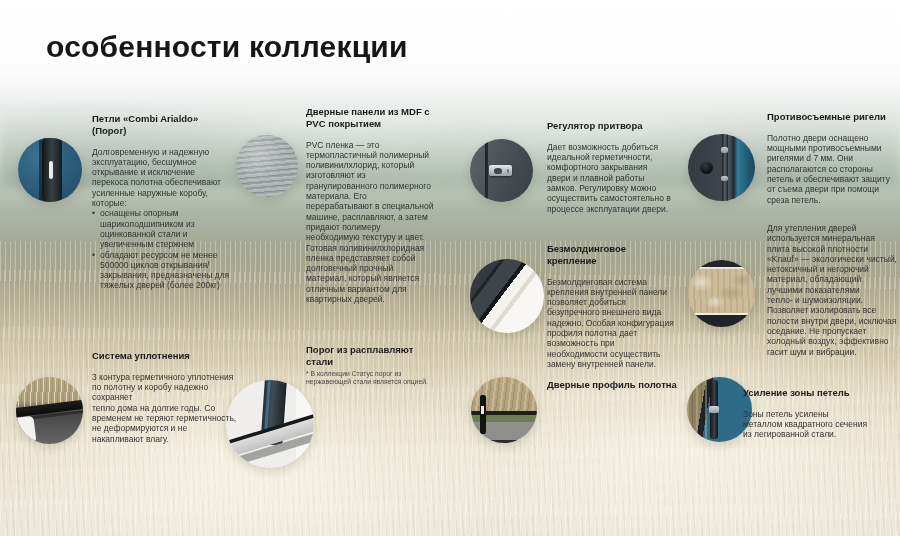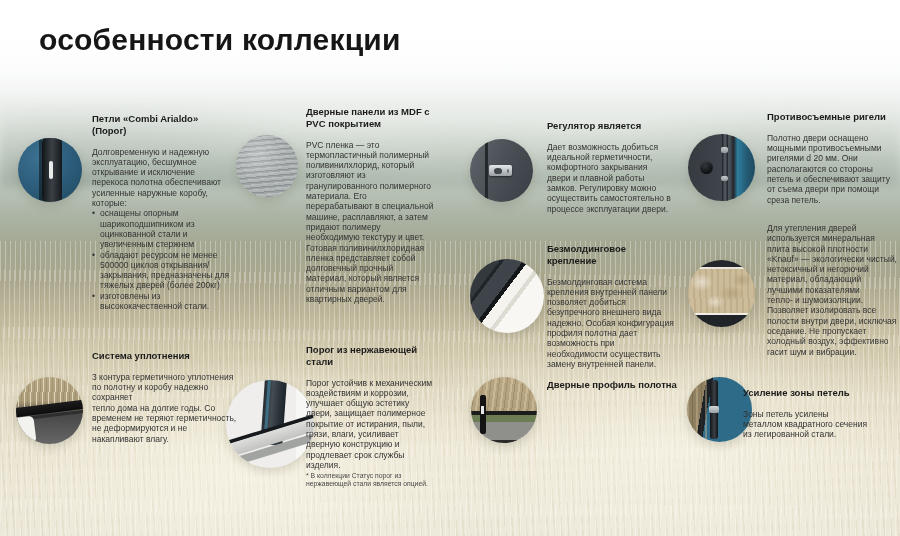--- a/index.html
+++ b/index.html
@@ -19,21 +19,21 @@
     radial-gradient(50% 85% at 90% 100%, rgba(128,140,130,.40), rgba(0,0,0,0) 70%);}
   .wheat{position:absolute;left:0;bottom:0;width:100%;height:295px;background:
     radial-gradient(40% 50% at 28% 78%, rgba(255,252,240,.55), rgba(0,0,0,0) 75%),
     radial-gradient(45% 55% at 75% 70%, rgba(255,252,242,.50), rgba(0,0,0,0) 75%),
     repeating-linear-gradient(91deg, rgba(255,255,250,.30) 0 1.2px, rgba(0,0,0,0) 1.2px 5px),
     repeating-linear-gradient(86deg, rgba(160,145,105,.12) 0 1.5px, rgba(0,0,0,0) 1.5px 7px);}
   .topfade{position:absolute;left:0;top:0;width:100%;height:105px;background:
     linear-gradient(180deg, rgba(255,255,255,.97) 0%, rgba(255,255,255,.90) 40%,
     rgba(255,255,255,.55) 72%, rgba(255,255,255,0) 100%);}
   
-  .page-title{position:absolute;left:31px;top:15px;margin:8px;z-index:3;
+  .page-title{position:absolute;left:31px;top:15px;margin:15px;z-index:3;
     font-size:30px;line-height:34px;font-weight:700;color:#161616;letter-spacing:.2px;}
   
   .feature{position:absolute;z-index:2;}
   .f-title{margin:0;font-size:9.5px;line-height:11.8px;font-weight:700;color:#1b1b1b;}
   .f-body{margin:10px 0 0;font-size:8.5px;line-height:10.3px;color:#333;
     white-space:pre-line;hyphens:auto;-webkit-hyphens:auto;}
   .f-bullets{margin:0;padding:0;list-style:none;font-size:8.5px;line-height:10.3px;color:#333;hyphens:auto;}
   .f-bullet{position:relative;padding-left:8px;}
   .f-bullet::before{content:"\2022";position:absolute;left:0;top:0;color:#333;}
   .f-footnote{margin:2px 0 0;font-size:6.8px;line-height:8.2px;color:#4a4a4a;hyphens:auto;}
@@ -163,58 +163,56 @@
   <div class="knuckle"></div>
   <div class="green"></div>
 </div>
 
 <section class="feature" style="left:92px;top:113px;width:140px">
   <h3 class="f-title">Петли «Combi Arialdo» (Порог)</h3>
   <p class="f-body">Долговременную и надежную эксплуатацию, бесшумное открывание и исключение перекоса полотна обеспечивают усиленные наружные коробу, которые:</p>
   <ul class="f-bullets">
     <li class="f-bullet">оснащены опорным шарикоподшипником из оцинкованной стали и увеличенным стержнем</li>
     <li class="f-bullet">обладают ресурсом не менее 500000 циклов открывания/закрывания, предназначены для тяжелых дверей (более 200кг)</li>
-    <li class="f-bullet">изготовлены из высококачественной стали.</li>
   </ul>
 </section>
 
 <section class="feature" style="left:92px;top:350px;width:146px">
   <h3 class="f-title">Система уплотнения</h3>
   <p class="f-body">3 контура герметичного уплотнения по полотну и коробу надежно сохраняет
 тепло дома на долгие годы. Со временем не теряют герметичность, не деформируются и не накапливают влагу.</p>
 </section>
 
 <section class="feature" style="left:306px;top:106px;width:128px">
   <h3 class="f-title">Дверные панели из MDF с PVC покрытием</h3>
   <p class="f-body">PVC пленка — это термопластичный полимерный поливинилхлорид, который изготовляют из гранулированного полимерного материала. Его перерабатывают в специальной машине, расплавляют, а затем придают полимеру необходимую текстуру и цвет. Готовая поливинилхлоридная пленка представляет собой долговечный прочный материал, который является отличным вариантом для квартирных дверей.</p>
 </section>
 
 <section class="feature" style="left:306px;top:344px;width:128px">
-  <h3 class="f-title">Порог из нержавеющей стали</h3>
-  <p class="f-body">Порог устойчив к механическим воздействиям и коррозии, улучшает общую эстетику двери, защищает полимерное покрытие от истирания, пыли, грязи, влаги, усиливает дверную конструкцию и продлевает срок службы изделия.</p>
+  <h3 class="f-title">Порог из расплавляют стали</h3>
   <p class="f-footnote">* В коллекции Статус порог из нержавеющей стали является опцией.</p>
 </section>
 
 <section class="feature" style="left:547px;top:120px;width:124px">
-  <h3 class="f-title">Регулятор является</h3>
+  <h3 class="f-title">Регулятор притвора</h3>
   <p class="f-body">Дает возможность добиться идеальной герметичности, комфортного закрывания двери и плавной работы замков. Регулировку можно осуществить самостоятельно в процессе эксплуатации двери.</p>
 </section>
 
 <section class="feature" style="left:547px;top:243px;width:128px">
   <h3 class="f-title">Безмолдинговое крепление</h3>
   <p class="f-body">Безмолдинговая система крепления внутренней панели позволяет добиться безупречного внешнего вида надежно. Особая конфигурация профиля полотна дает возможность при необходимости осуществить замену внутренней панели.</p>
 </section>
 
 <section class="feature" style="left:547px;top:379px;width:132px">
   <h3 class="f-title">Дверные профиль полотна</h3>
 </section>
 
 <section class="feature" style="left:767px;top:111px;width:126px">
   <h3 class="f-title">Противосъемные ригели</h3>
-  <p class="f-body">Полотно двери оснащено мощными противосъемными ригелями d 20 мм. Они располагаются со стороны петель и обеспечивают защиту от съема двери при помощи среза петель.</p>
+  <p class="f-body">Полотно двери оснащено мощными противосъемными ригелями d 7 мм. Они располагаются со стороны петель и обеспечивают защиту от съема двери при помощи среза петель.</p>
 </section>
 
 <section class="feature" style="left:767px;top:213px;width:130px">
   <p class="f-body">Для утепления дверей используется минеральная плита высокой плотности «Knauf» — экологически чистый, нетоксичный и негорючий материал, обладающий лучшими показателями
 тепло- и шумоизоляции. Позволяет изолировать все полости внутри двери, исключая оседание. Не пропускает холодный воздух, эффективно гасит шум и вибрации.</p>
 </section>
 
 <section class="feature" style="left:743px;top:387px;width:126px">
   <h3 class="f-title">Усиление зоны петель</h3>
   <p class="f-body">Зоны петель усилены металлом квадратного сечения из легированной стали.</p>

